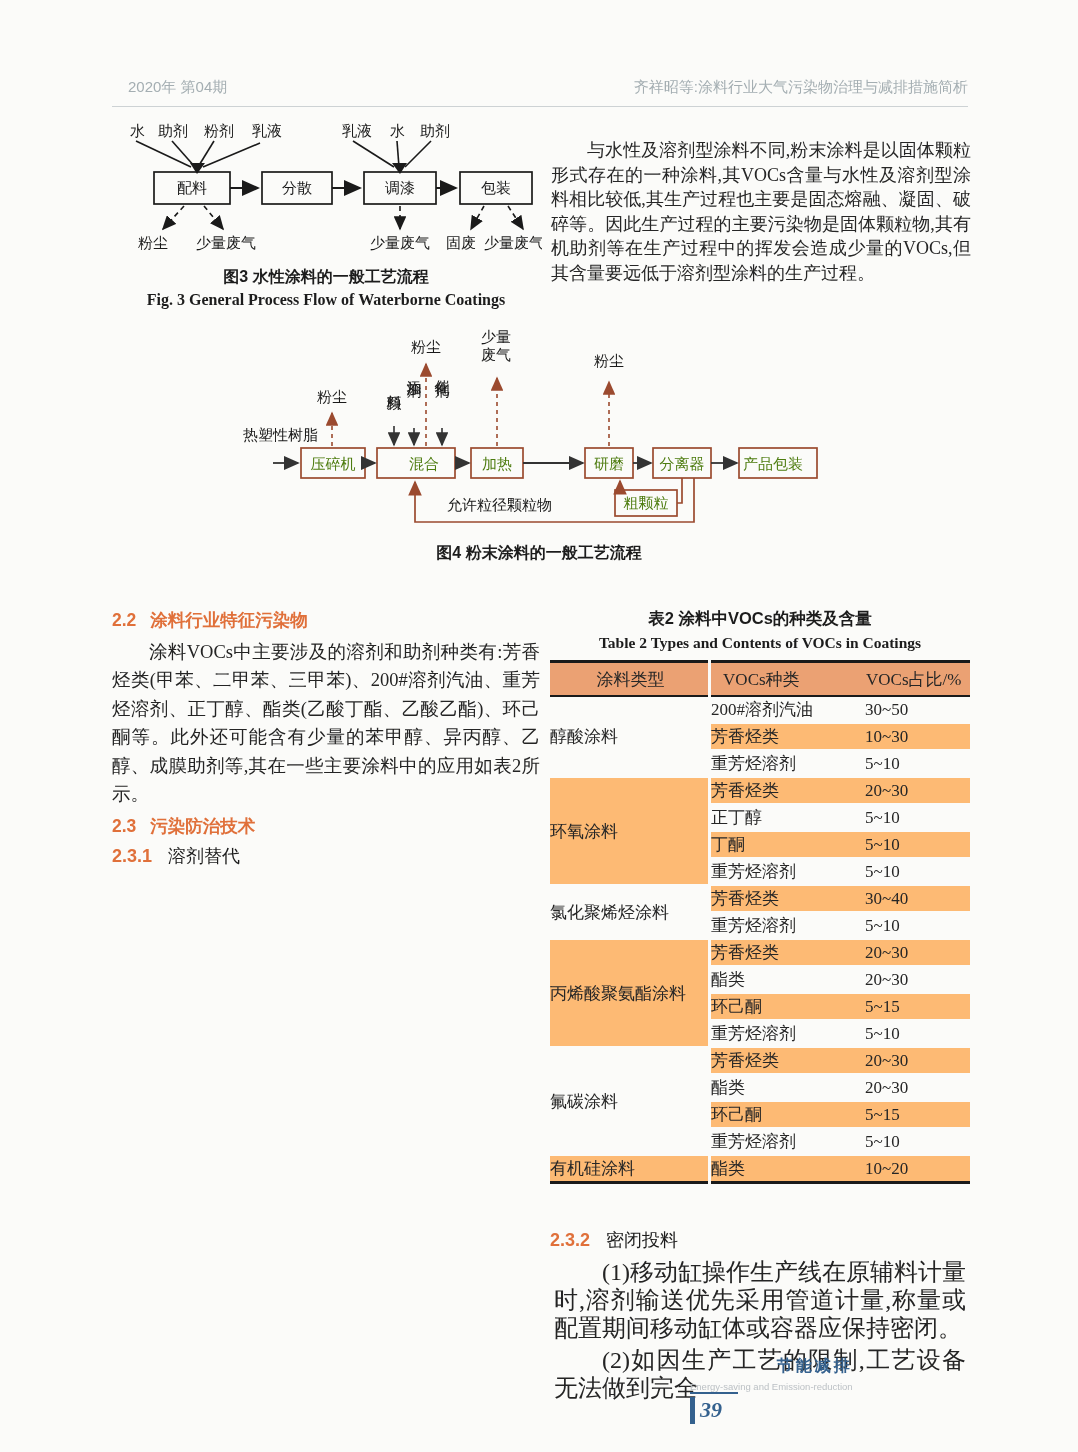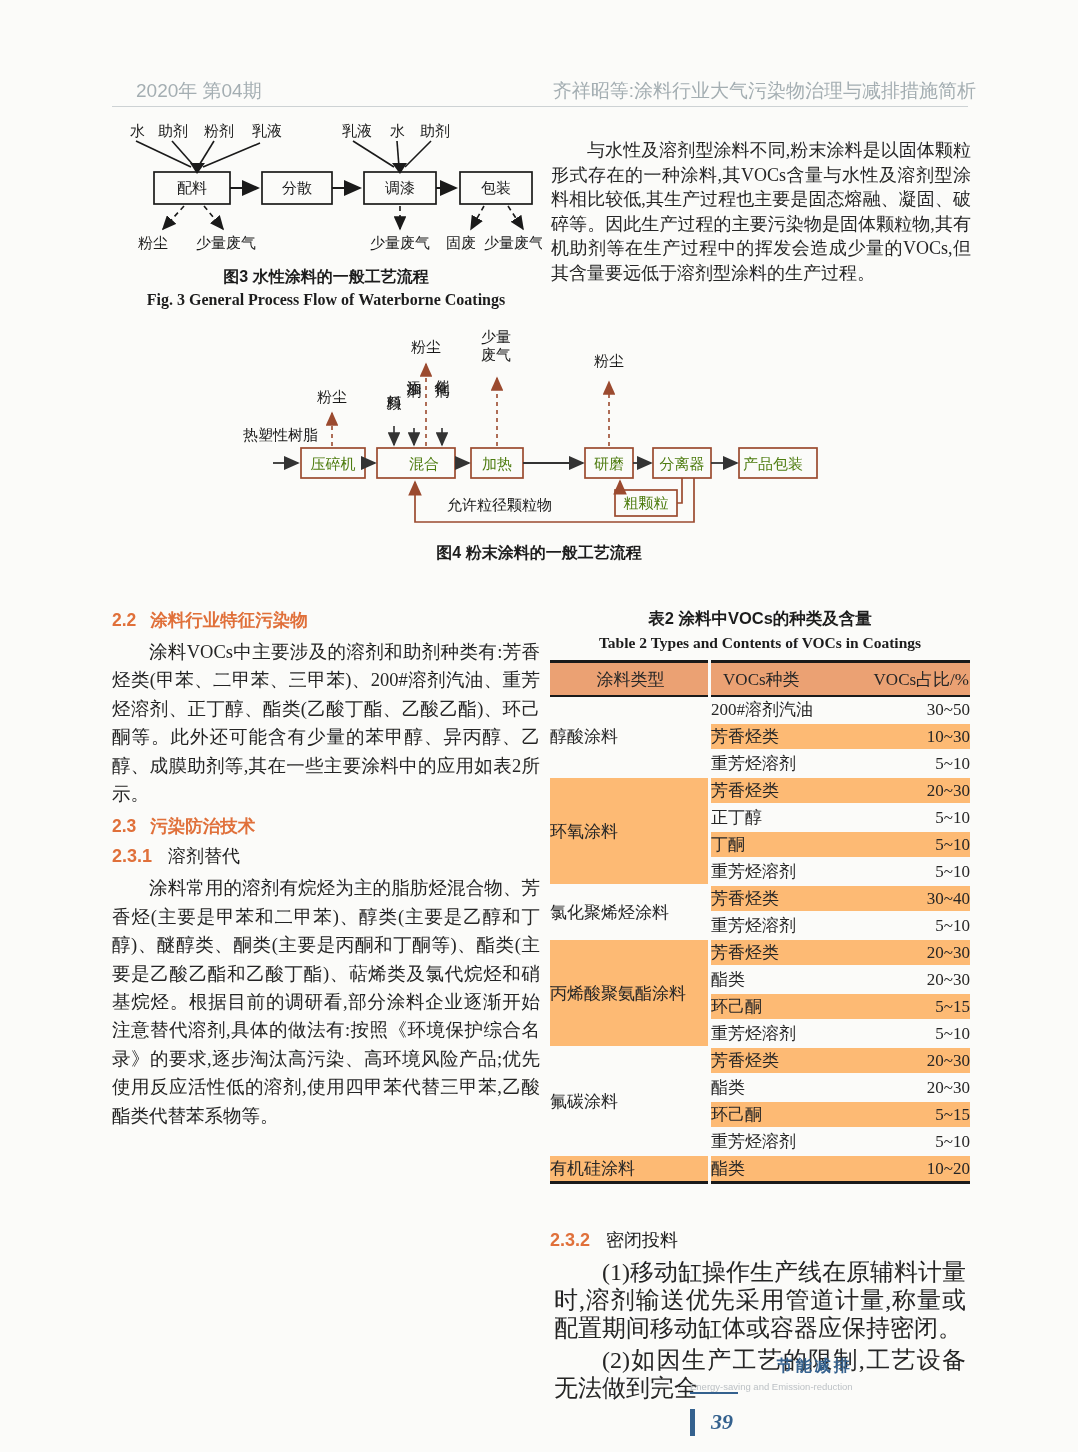--- a/index.html
+++ b/index.html
@@ -1,20 +1,20 @@
 <!DOCTYPE html>
 <html><head>
 <meta charset="utf-8">
 <style>
   html,body{margin:0;padding:0;background:#e9e9e7;}
   .page{position:relative;width:1078px;height:1452px;margin:0 auto;background:#fbfbf9;
         font-family:"Liberation Serif","DejaVu Serif",serif;color:#262626;overflow:hidden;}
   
-  .hdr{position:absolute;top:78px;left:120px;width:856px;height:26px;
-       font-family:"Liberation Sans","DejaVu Sans",sans-serif;font-size:19px;color:#a4aeb2;}
+  .hdr{position:absolute;top:78px;left:112px;width:856px;height:26px;
+       font-family:"Liberation Sans","DejaVu Sans",sans-serif;font-size:15px;color:#a4aeb2;}
   .hdr-left{position:absolute;left:16px;top:0;}
   .hdr-right{position:absolute;right:0;top:0;}
   .hdr-rule{position:absolute;top:106px;left:112px;width:856px;border-top:1.5px solid #cdd2d4;}
   
   .cap-zh{font-family:"Liberation Sans","DejaVu Sans",sans-serif;font-weight:bold;font-size:16px;
           text-align:center;color:#1c1c1c;margin-top:5px;}
   .cap-en{font-weight:bold;font-size:16px;text-align:center;color:#1c1c1c;margin-top:3px;}
   
   .fig3{position:absolute;left:110px;top:120px;width:432px;}
   .fig3 svg text{font-family:"Liberation Serif","DejaVu Serif",serif;font-size:15px;fill:#1a1a1a;}
@@ -42,29 +42,29 @@
   .tbl-title-zh{font-family:"Liberation Sans","DejaVu Sans",sans-serif;font-weight:bold;
                 font-size:16.5px;text-align:center;color:#1c1c1c;}
   .tbl-title-en{font-weight:bold;font-size:15.5px;text-align:center;color:#1c1c1c;margin-top:4px;}
   table.voct{width:100%;border-collapse:collapse;margin-top:8px;font-size:17px;
              border-top:3px solid #1a1a1a;border-bottom:3px solid #1a1a1a;}
   table.voct th{background:#eba173;font-weight:normal;height:30px;border-bottom:2px solid #1a1a1a;}
   table.voct td{height:25px;border-top:2px solid #fbfbf9;padding:0;}
   td.ctype,th.ctype{width:38%;padding-left:14px;text-align:left;}
   th.ctype{text-align:center;padding-left:4px;}
   td.cvoc,th.cvoc{width:37%;text-align:left;padding-left:12px;border-left:3px solid #fbfbf9;}
-  td.cpct,th.cpct{width:25%;text-align:right;}
+  td.cpct,th.cpct{width:25%;text-align:left;}
   .hl{background:#fdba74;}
   
   .footer{position:absolute;left:690px;top:1350px;width:280px;display:flex;justify-content:flex-end;align-items:flex-start;flex-direction:column;}
   .fbrand{text-align:right;margin-right:10px;padding-top:6px;}
   .fbrand-zh{font-family:"Liberation Sans","DejaVu Sans",sans-serif;font-weight:bold;
              font-size:16px;color:#34618e;letter-spacing:3px;}
   .fbrand-en{font-family:"Liberation Sans","DejaVu Sans",sans-serif;font-size:9.5px;color:#bcc1c5;margin-top:4px;}
-  .pgmark{border-top:2.5px solid #34618e;padding-top:15px;display:flex;width:48px;gap:11px;}
+  .pgmark{border-top:2.5px solid #34618e;padding-top:3px;display:flex;width:48px;}
   .pgbar{width:5px;height:27px;background:#34618e;margin-right:5px;}
   .pgnum{font-style:italic;font-weight:bold;font-size:22px;color:#34618e;}
 </style>
 </head>
 <body>
 
 <div class="page">
 
   <div class="hdr">
     <span class="hdr-left">2020年  第04期</span>
@@ -205,21 +205,20 @@
       <div class="fbox-label" style="left:376px;top:168px;width:62px;">粗颗粒</div>
     </div>
     <div class="cap-zh">图4  粉末涂料的一般工艺流程</div>
   </div>
 
   <div class="leftcol">
     <h3 class="h-orange"><span>2.2</span><span class="sp"></span><span>涂料行业特征污染物</span></h3>
     <p class="body">涂料VOCs中主要涉及的溶剂和助剂种类有:芳香烃类(甲苯、二甲苯、三甲苯)、200#溶剂汽油、重芳烃溶剂、正丁醇、酯类(乙酸丁酯、乙酸乙酯)、环己酮等。此外还可能含有少量的苯甲醇、异丙醇、乙醇、成膜助剂等,其在一些主要涂料中的应用如表2所示。</p>
     <h3 class="h-orange" style="margin-top:6px;"><span>2.3</span><span class="sp"></span><span>污染防治技术</span></h3>
     <div class="h-sub"><span class="num">2.3.1</span><span>溶剂替代</span></div>
-    <p class="body">涂料常用的溶剂有烷烃为主的脂肪烃混合物、芳香烃(主要是甲苯和二甲苯)、醇类(主要是乙醇和丁醇)、醚醇类、酮类(主要是丙酮和丁酮等)、酯类(主要是乙酸乙酯和乙酸丁酯)、萜烯类及氯代烷烃和硝基烷烃。根据目前的调研看,部分涂料企业逐渐开始注意替代溶剂,具体的做法有:按照《环境保护综合名录》的要求,逐步淘汰高污染、高环境风险产品;优先使用反应活性低的溶剂,使用四甲苯代替三甲苯,乙酸酯类代替苯系物等。</p>
   </div>
 
   <div class="rightcol">
     <div class="tbl-title-zh">表2  涂料中VOCs的种类及含量</div>
     <div class="tbl-title-en">Table 2  Types and Contents of VOCs in Coatings</div>
     <table class="voct">
       <thead>
         <tr>
           <th class="ctype">涂料类型</th>
           <th class="cvoc">VOCs种类</th>

